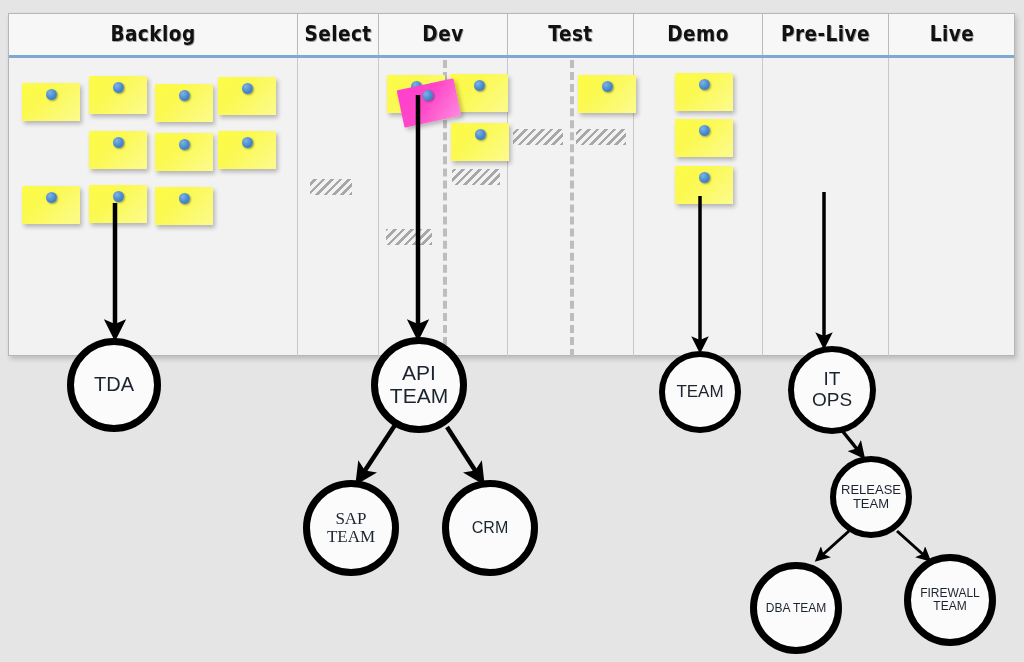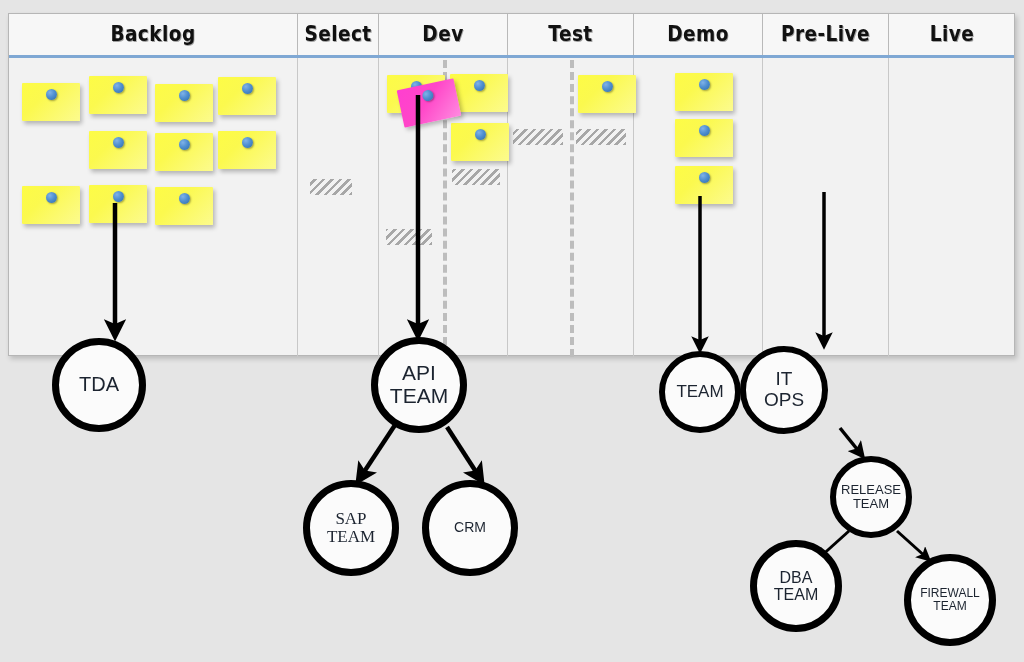--- a/index.html
+++ b/index.html
@@ -254,60 +254,60 @@
         <line x1="824" y1="192" x2="824" y2="343" stroke="#000000" stroke-width="3.5" marker-end="url(#ah)"></line>
         <line x1="395" y1="425" x2="360" y2="478" stroke="#000000" stroke-width="4.5" marker-end="url(#ah)"></line>
         <line x1="447" y1="427" x2="480" y2="478" stroke="#000000" stroke-width="4.5" marker-end="url(#ah)"></line>
         <line x1="840" y1="428" x2="861" y2="454" stroke="#000000" stroke-width="3.5" marker-end="url(#ah)"></line>
         <line x1="849" y1="531" x2="819" y2="558" stroke="#000000" stroke-width="3" marker-end="url(#ah)"></line>
         <line x1="897" y1="531" x2="927" y2="558" stroke="#000000" stroke-width="3" marker-end="url(#ah)"></line>
       </g>
   </svg>
 
   <div id="nodes">
-      <div class="node" style="left: 52px; top: 338px; width: 94px; height: 94px; font-size: 20px;">
+      <div class="node" style="left: 67px; top: 338px; width: 94px; height: 94px; font-size: 20px;">
         <div>
           <span>TDA</span>
         </div>
       </div>
       <div class="node" style="left: 371px; top: 337px; width: 96px; height: 96px; font-size: 21px;">
         <div>
           <span>API</span>
           <span>TEAM</span>
         </div>
       </div>
       <div class="node" style="left: 659px; top: 351px; width: 82px; height: 82px; font-size: 17px; border-width: 6px;">
         <div>
           <span>TEAM</span>
         </div>
       </div>
-      <div class="node" style="left: 740px; top: 346px; width: 88px; height: 88px; font-size: 19px; border-width: 6px;">
+      <div class="node" style="left: 788px; top: 346px; width: 88px; height: 88px; font-size: 19px; border-width: 6px;">
         <div>
           <span>IT</span>
           <span>OPS</span>
         </div>
       </div>
       <div class="node" style="left: 303px; top: 480px; width: 96px; height: 96px; font-size: 17px; font-family: Liberation Serif, serif;">
         <div>
           <span>SAP</span>
           <span>TEAM</span>
         </div>
       </div>
-      <div class="node" style="left: 422px; top: 480px; width: 96px; height: 96px; font-size: 14px; align-items: center;">
+      <div class="node" style="left: 442px; top: 480px; width: 96px; height: 96px; font-size: 16px; align-items: center;">
         <div>
           <span>CRM</span>
         </div>
       </div>
       <div class="node" style="left: 830px; top: 456px; width: 82px; height: 82px; font-size: 13px; border-width: 6px;">
         <div>
           <span>RELEASE</span>
           <span>TEAM</span>
         </div>
       </div>
-      <div class="node" style="left: 750px; top: 540px; width: 92px; height: 92px; font-size: 16px;">
+      <div class="node" style="left: 750px; top: 562px; width: 92px; height: 92px; font-size: 12px;">
         <div>
           <span>DBA TEAM</span>
         </div>
       </div>
       <div class="node" style="left: 904px; top: 554px; width: 92px; height: 92px; font-size: 12px;">
         <div>
           <span>FIREWALL</span>
           <span>TEAM</span>
         </div>
       </div>

